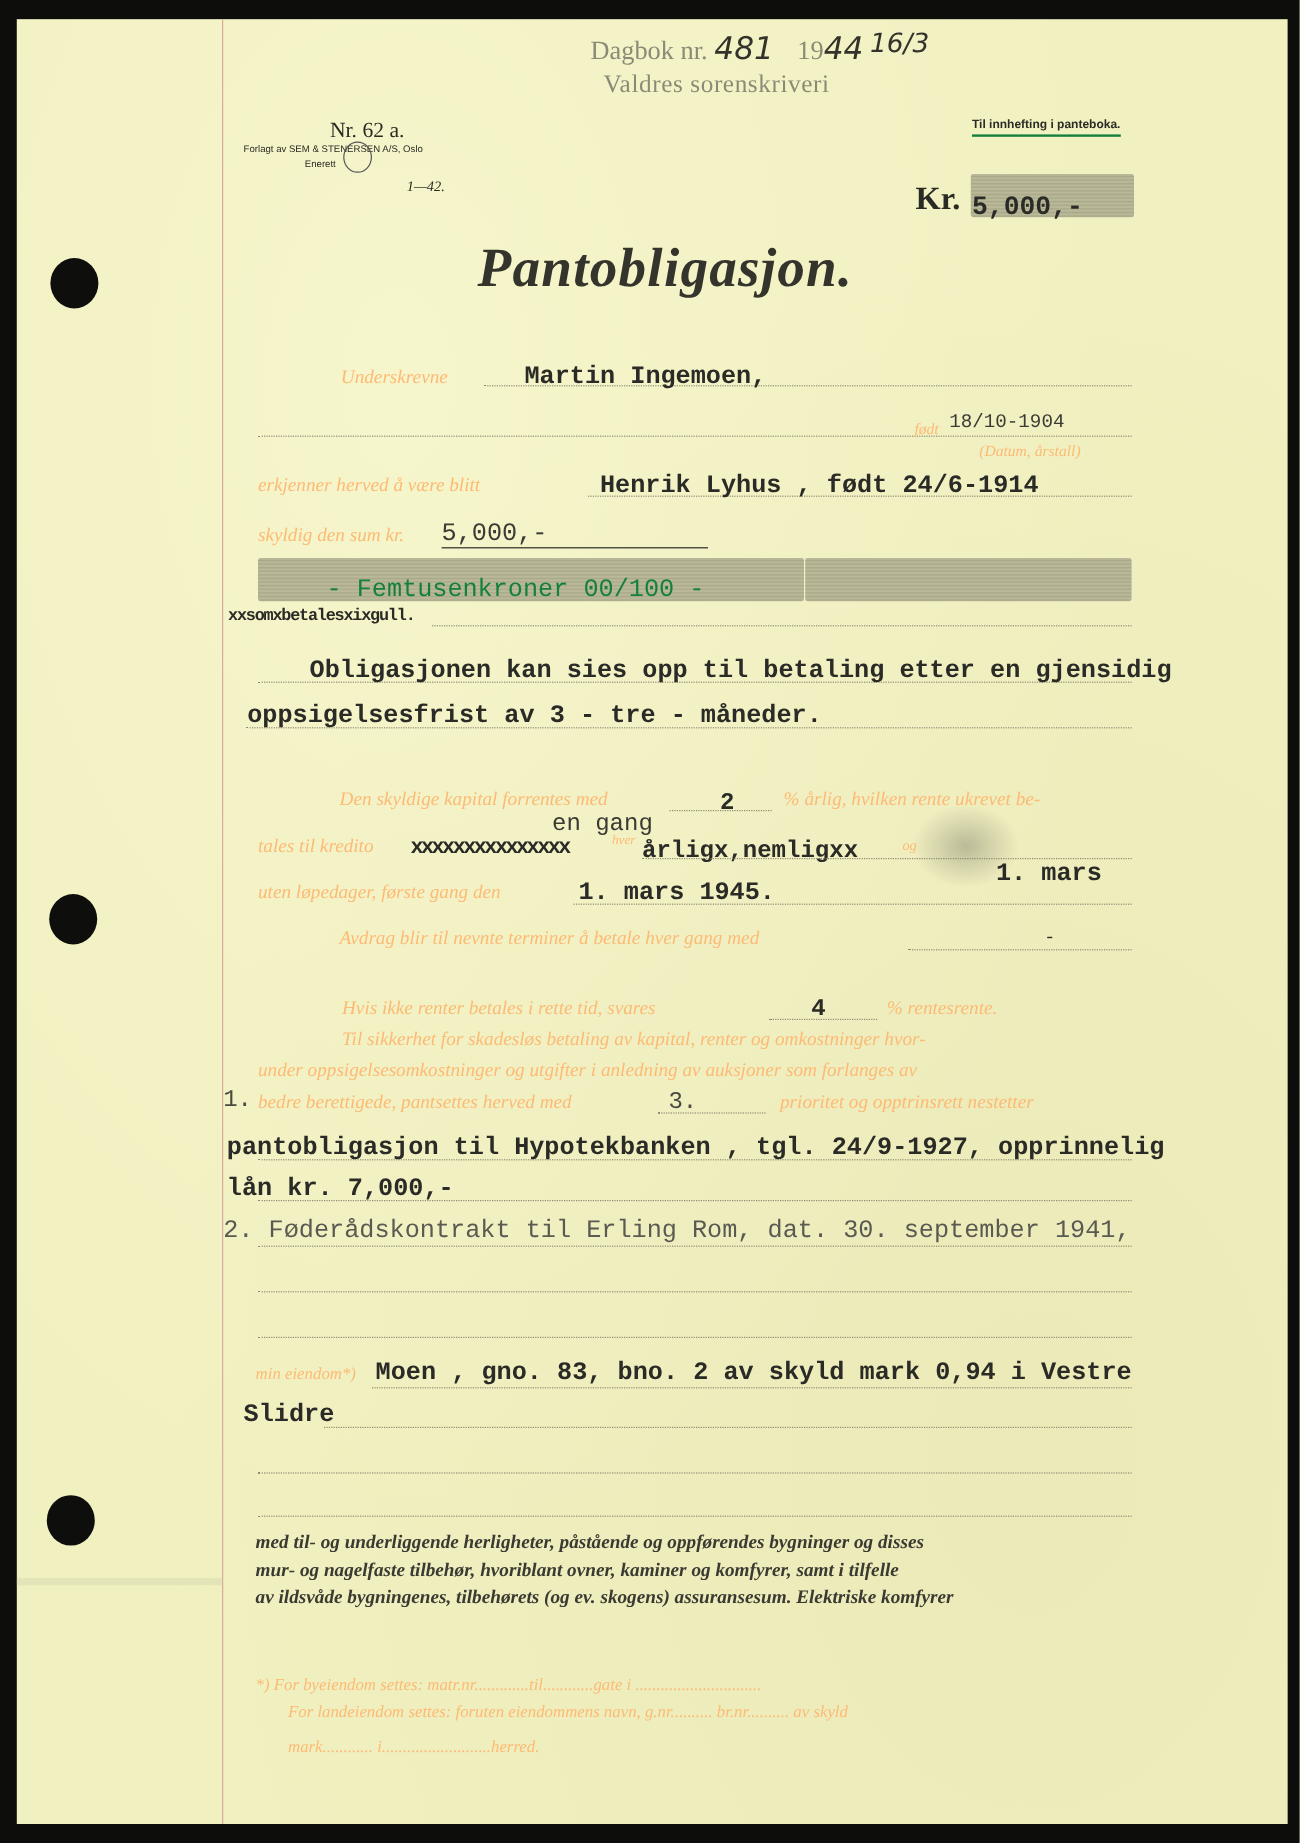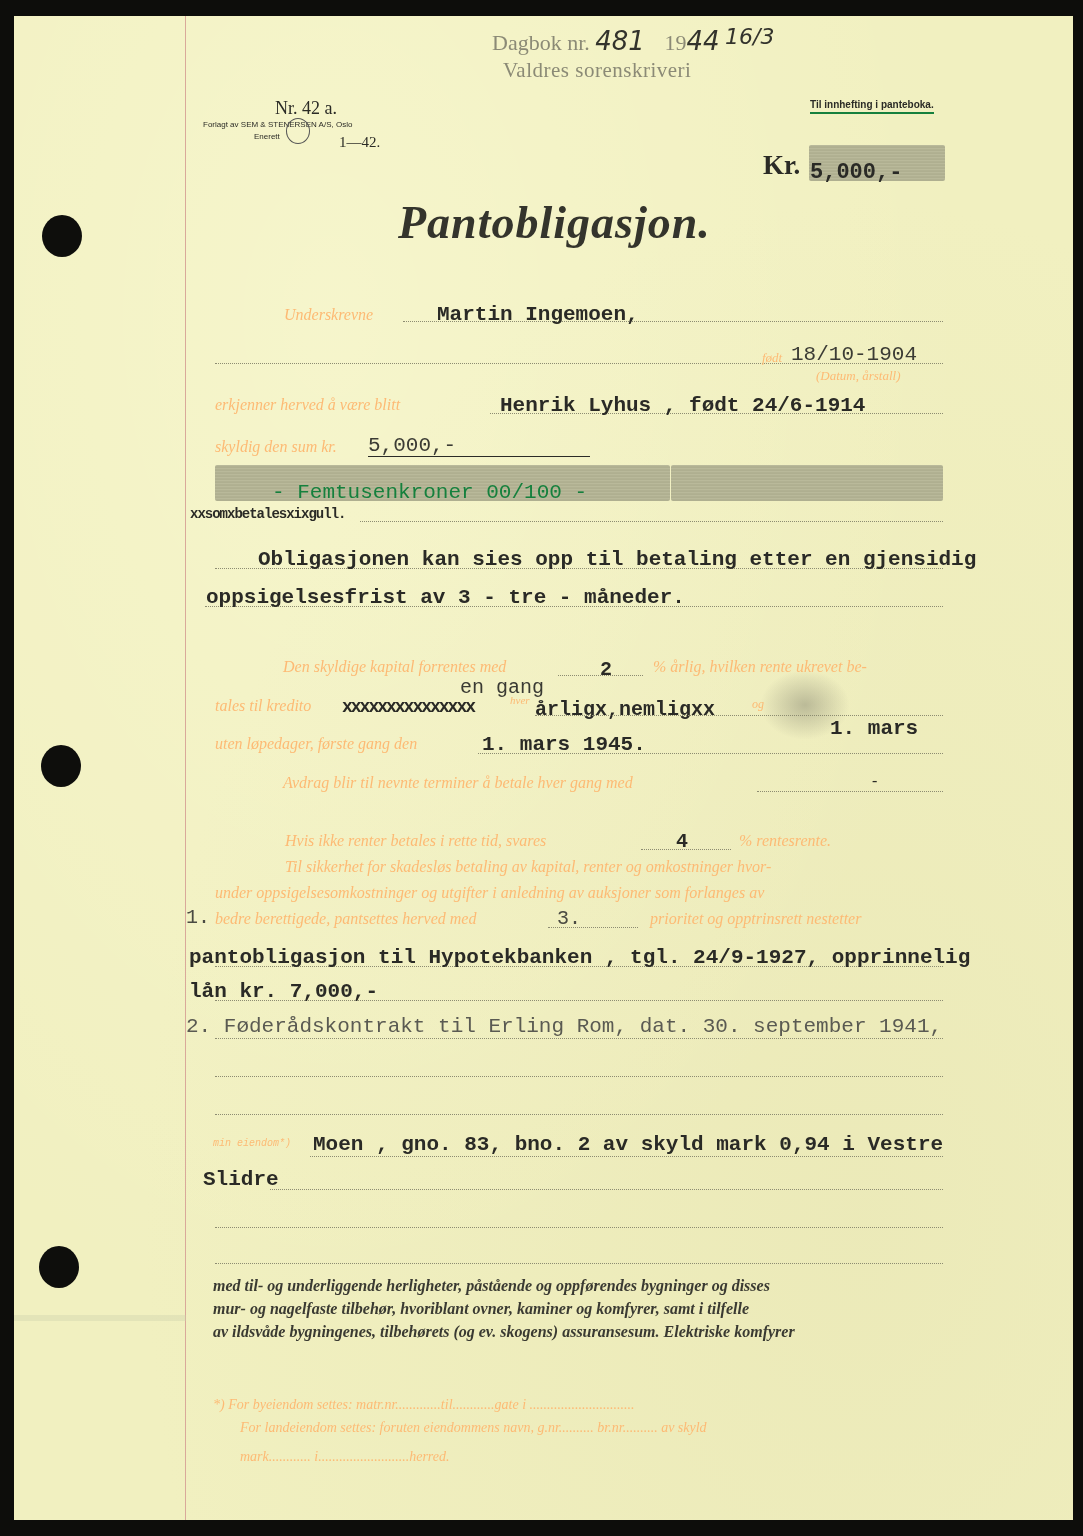--- a/index.html
+++ b/index.html
@@ -61,41 +61,41 @@
 <div class="hole" style="left:39px; top:1246px;"></div>
 
 <div class="abs stamp" style="left:492px; top:24px;">
   <span>Dagbok nr.</span>
   <span class="hand" style="font-size:26px;">481</span>
   <span style="margin-left:14px;">19</span><span class="hand" style="font-size:26px;">44</span>
   <span class="hand" style="font-size:22px; vertical-align:6px;">16/3</span>
 </div>
 <div class="abs stamp" style="left:503px; top:58px; font-size:21px; letter-spacing:0.5px;">Valdres sorenskriveri</div>
 
-<div class="abs" style="left:275px; top:98px; font-size:18px;">Nr. 42 a.</div>
+<div class="abs" style="left:275px; top:98px; font-size:18px;">Nr. 62 a.</div>
 <div class="abs sans" style="left:203px; top:120px; font-size:8px;">Forlagt av SEM &amp; STENERSEN A/S, Oslo</div>
 <div class="abs sans" style="left:254px; top:132px; font-size:8px;">Enerett</div>
 <div class="abs" style="left:286px; top:118px; width:22px; height:24px; border:1px solid #555; border-radius:50%;"></div>
-<div class="abs" style="left:339px; top:134px; font-size:15px;">1—42.</div>
+<div class="abs" style="left:339px; top:148px; font-size:12px;font-style:italic;">1—42.</div>
 
 <div class="abs sans underline" style="left:810px; top:99px; font-size:10px; font-weight:bold; padding-bottom:2px;">Til innhefting i panteboka.</div>
 
 <div class="shade" style="left:809px; top:145px; width:136px; height:36px;"></div>
 <div class="abs" style="left:763px; top:150px; font-size:27px; font-weight:bold;">Kr.</div>
 <div class="abs type" style="left:810px; top:160px; font-size:22px;">5,000,-</div>
 
 <div class="abs" style="left:398px; top:196px; font-size:46px; font-style:italic; font-weight:bold; color:#34342c; letter-spacing:1px;">Pantobligasjon.</div>
 
 <div class="abs ital" style="left:284px; top:306px;">Underskrevne</div>
 <div class="dots" style="left:403px; top:320px; width:540px;"></div>
 <div class="abs type" style="left:437px; top:303px; font-size:21px;">Martin Ingemoen,</div>
 
 <div class="dots" style="left:215px; top:362px; width:728px;"></div>
 <div class="abs ital" style="left:762px; top:350px; font-size:13px;">født</div>
-<div class="abs type-light" style="left:791px; top:343px; font-size:21px; color:#3b3b34;">18/10-1904</div>
+<div class="abs type-light" style="left:791px; top:343px; font-size:16px; color:#3b3b34;">18/10-1904</div>
 <div class="abs ital" style="left:816px; top:368px; font-size:13px;">(Datum, årstall)</div>
 
 <div class="abs ital" style="left:215px; top:396px;">erkjenner herved å være blitt</div>
 <div class="dots" style="left:490px; top:412px; width:453px;"></div>
 <div class="abs type" style="left:500px; top:394px; font-size:21px;">Henrik Lyhus , født 24/6-1914</div>
 
 <div class="abs ital" style="left:215px; top:438px;">skyldig den sum kr.</div>
 <div class="abs" style="left:368px; top:455px; width:222px; height:1px; border-bottom:1px solid #2b2b26;"></div>
 <div class="abs type-light" style="left:368px; top:434px; font-size:21px; color:#3b3b34;">5,000,-</div>
 
@@ -151,21 +151,21 @@
 <div class="abs type" style="left:189px; top:946px; font-size:21px;">pantobligasjon til Hypotekbanken , tgl. 24/9-1927, opprinnelig</div>
 <div class="dots" style="left:215px; top:999px; width:728px;"></div>
 <div class="abs type" style="left:189px; top:980px; font-size:21px;">lån kr. 7,000,-</div>
 
 <div class="dots" style="left:215px; top:1037px; width:728px;"></div>
 <div class="abs type-light" style="left:186px; top:1015px; font-size:21px;">2. Føderådskontrakt til Erling Rom, dat. 30. september 1941,</div>
 
 <div class="dots" style="left:215px; top:1075px; width:728px;"></div>
 <div class="dots" style="left:215px; top:1113px; width:728px;"></div>
 
-<div class="abs ital" style="left:213px; top:1138px; font-size:10px;font-family:Liberation Mono, monospace;">min eiendom*)</div>
+<div class="abs ital" style="left:213px; top:1138px; font-size:14px;">min eiendom*)</div>
 <div class="dots" style="left:310px; top:1155px; width:633px;"></div>
 <div class="abs type" style="left:313px; top:1133px; font-size:21px;">Moen , gno. 83, bno. 2 av skyld mark 0,94 i Vestre</div>
 <div class="dots" style="left:270px; top:1188px; width:673px;"></div>
 <div class="abs type" style="left:203px; top:1168px; font-size:21px;">Slidre</div>
 
 <div class="dots" style="left:215px; top:1226px; width:728px;"></div>
 <div class="dots" style="left:215px; top:1262px; width:728px;"></div>
 
 <div class="abs ital" style="left:213px; top:1277px; font-size:16px; font-weight:bold; color:#3a3a32;">med til- og underliggende herligheter, påstående og oppførendes bygninger og disses</div>
 <div class="abs ital" style="left:213px; top:1300px; font-size:16px; font-weight:bold; color:#3a3a32;">mur- og nagelfaste tilbehør, hvoriblant ovner, kaminer og komfyrer, samt i tilfelle</div>

